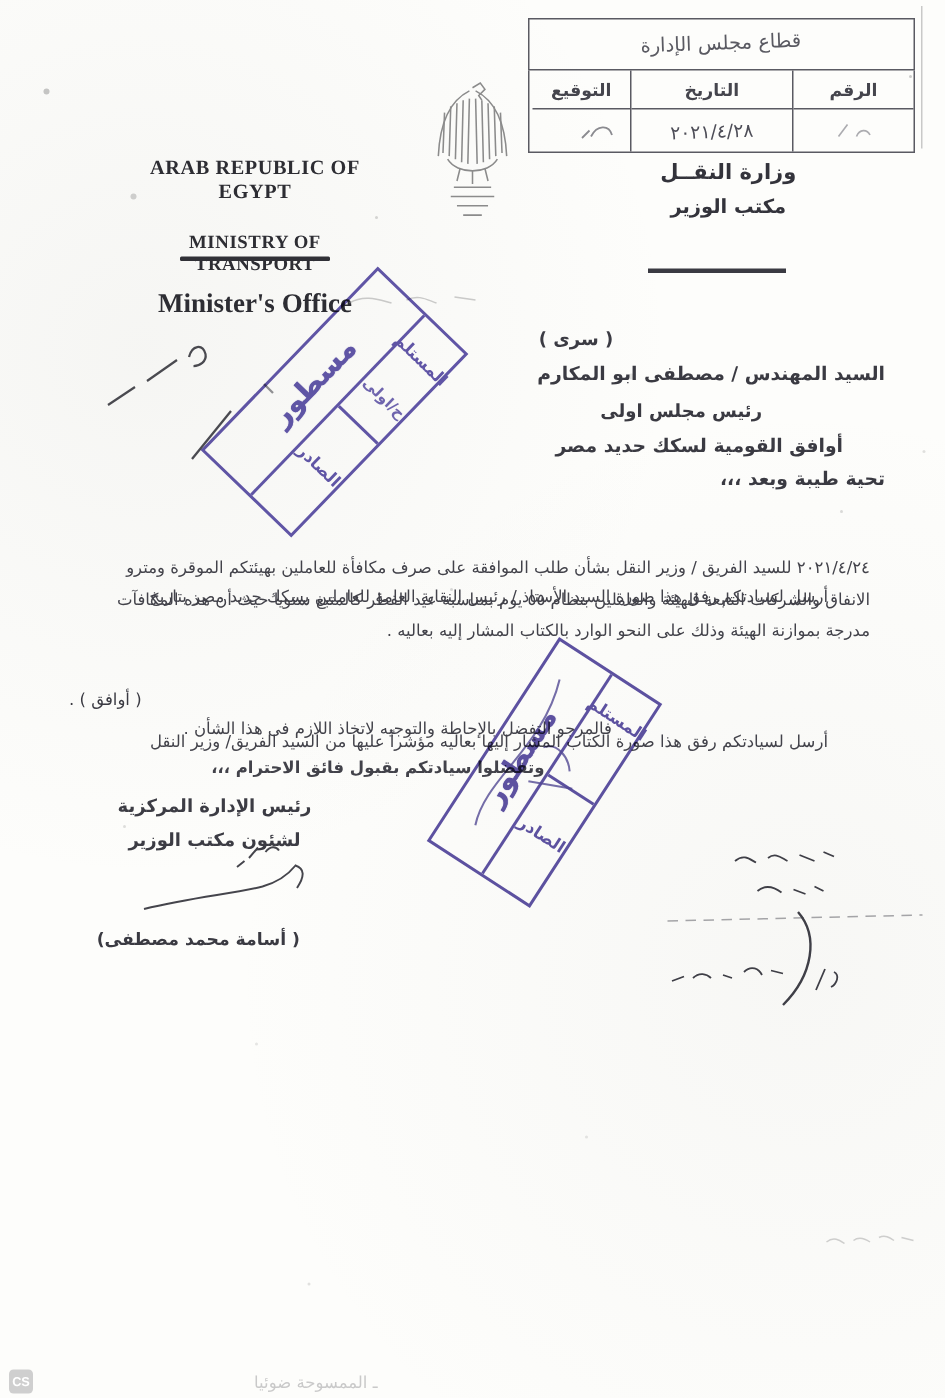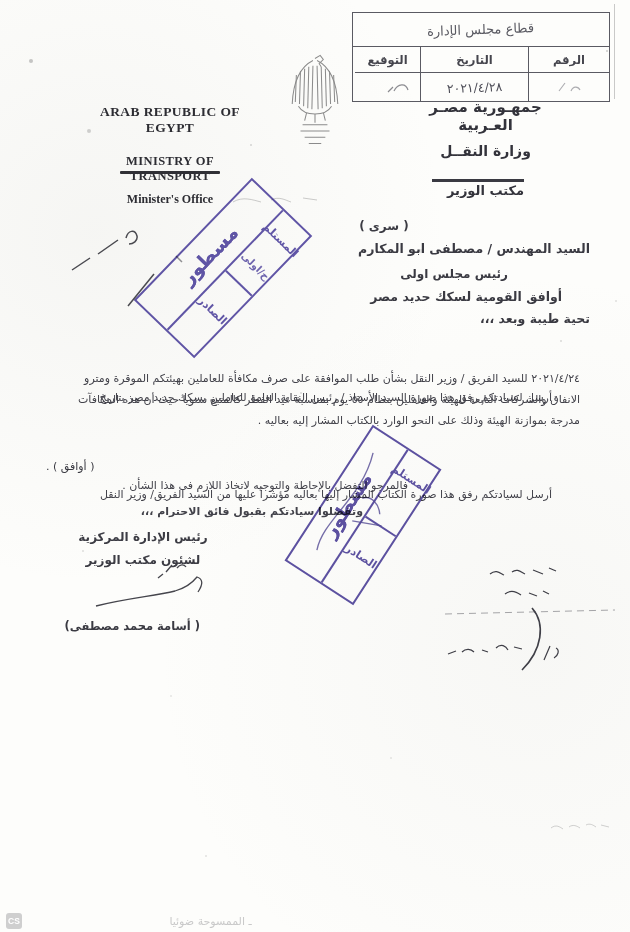--- a/index.html
+++ b/index.html
@@ -15,28 +15,28 @@
   }
   .abs{position:absolute;}
   .ar{direction:rtl; font-family:"DejaVu Sans", sans-serif;}
   .nowrap{white-space:nowrap;}
 
   
   .en-head{left:85px; top:104px; width:170px; text-align:center;
     font-family:"Liberation Serif", serif; color:#2d2d33; font-weight:bold;}
   .en-head .l1{font-size:13.5px; letter-spacing:.4px;}
   .en-head .l2{font-size:12.5px; margin-top:18px; letter-spacing:.4px;}
-  .en-head .l3{font-size:12px; margin-top:8px;font-family:Liberation Serif, serif;}
+  .en-head .l3{font-size:18px; margin-top:8px;font-family:Liberation Serif, serif;}
   .en-rule{left:120px; top:171px; width:100px; height:3px; background:#303036; border-radius:1px;}
 
   
   .ar-head{right:62px; top:98px; width:165px; text-align:center; color:#33333b;}
   .ar-head .l1{font-size:15px; font-weight:700;}
   .ar-head .l2{font-size:14px; font-weight:700; margin-top:9px;}
-  .ar-head .l3{font-size:13px; font-weight:600; margin-top:24px;}
+  .ar-head .l3{font-size:13px; font-weight:600; margin-top:8px;}
   .ar-rule{left:432px; top:179px; width:92px; height:2.5px; background:#3a3a42;}
 
   
   .rt{left:352px; top:12px; width:258px; direction:rtl; color:#3c3c44;}
   .rt .note{height:33px; border:1.5px solid #5a5a62; display:flex; align-items:center; justify-content:center;}
   .rt .note span{transform:rotate(-2deg); font-size:13px; color:#5a5a62; letter-spacing:1px;}
   .rt .grid{display:flex; border:1.5px solid #5a5a62; border-top:none;}
   .rt .col{box-sizing:border-box;}
   .rt .col + .col{border-right:1.5px solid #5a5a62;}
   .rt .hd{height:25px; border-bottom:1.5px solid #5a5a62; display:flex; align-items:center; justify-content:center;
@@ -112,21 +112,20 @@
     <g stroke="#8b8b8b" fill="none" stroke-width="1">
       <path d="M28 6 l5 -3 3 4 -4 4 2 3"></path>
       <path d="M26 8 C 14 14, 7 28, 6 50 M30 8 C 42 14, 49 28, 50 50"></path>
       <path d="M10 22 L9 48 M14 18 L13 50 M18 16 L17 52 M22 14 L21 54 M26 13 L25 55 M30 13 L31 55 M34 14 L35 54 M38 16 L39 52 M42 18 L43 50 M46 22 L47 48"></path>
       <path d="M12 52 C 18 62, 38 62, 44 52 M20 58 L18 66 M28 60 L28 68 M36 58 L38 66"></path>
       <path d="M16 70 h24 M14 76 h28 M18 82 h20 M22 88 h12"></path>
     </g>
   </svg>
 
   <div class="abs ar ar-head">
-    <div class="l1">جمهـورية مصـر العـربية</div>
     <div class="l2">وزارة النقــل</div>
     <div class="l3">مكتب الوزير</div>
   </div>
   <div class="abs ar-rule"></div>
 
   <div class="abs rt ar">
     <div class="note">
       <span>قطاع مجلس الإدارة</span>
     </div>
     <div class="grid">

